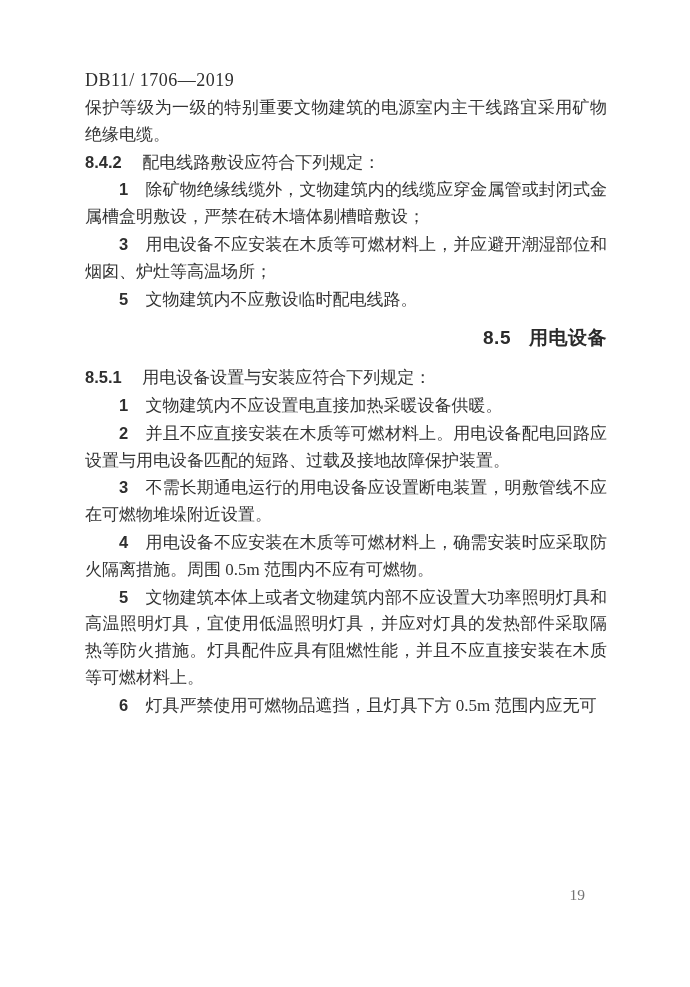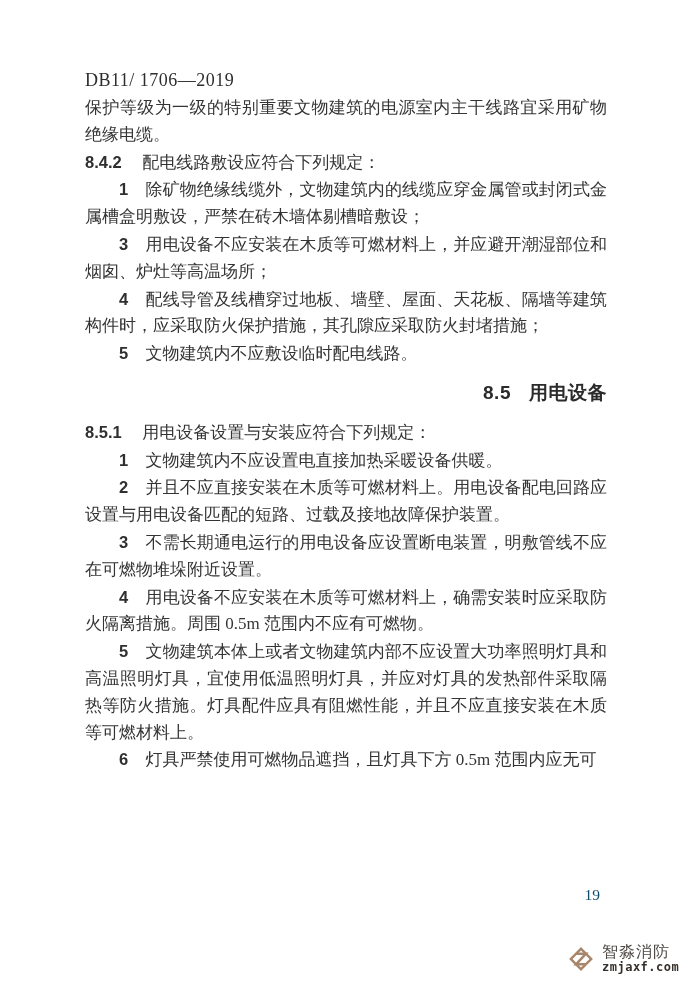--- a/index.html
+++ b/index.html
@@ -51,25 +51,25 @@
     font-family: "Liberation Sans", "DejaVu Sans", sans-serif;
     font-weight: 700;
     font-size: 19px;
     color: #2b2b2b;
     letter-spacing: 0.5px;
   }
   .heading .hnum { margin-right: 0.95em; }
   .page-num {
     position: absolute;
     top: 886px;
-    left: 96px;
+    left: 81px;
     width: 504px;
     text-align: right;
     font-size: 15.5px;
-    color: #0c4a6e;
+    color: #737373;
   }
   .watermark {
     position: absolute;
     left: 566px;
     top: 941px;
     display: flex;
     align-items: center;
     gap: 4px;
   }
   .wm-col { display: flex; flex-direction: column; line-height: 1.05; }
@@ -100,21 +100,20 @@
     <p class="cont">保护等级为一级的特别重要文物建筑的电源室内主干线路宜采用矿物绝缘电缆。</p>
 
 
     <p class="clause"><span class="num">8.4.2</span><span>配电线路敷设应符合下列规定：</span></p>
 
     <p class="item"><span class="num">1</span><span>除矿物绝缘线缆外，文物建筑内的线缆应穿金属管或封闭式金属槽盒明敷设，严禁在砖木墙体剔槽暗敷设；</span></p>
 
 
     <p class="item"><span class="num">3</span><span>用电设备不应安装在木质等可燃材料上，并应避开潮湿部位和烟囱、炉灶等高温场所；</span></p>
 
-    <p class="item"><span class="num">4</span><span>配线导管及线槽穿过地板、墙壁、屋面、天花板、隔墙等建筑构件时，应采取防火保护措施，其孔隙应采取防火封堵措施；</span></p>
 
     <p class="item"><span class="num">5</span><span>文物建筑内不应敷设临时配电线路。</span></p>
 
     <h2 class="heading"><span class="hnum">8.5</span><span>用电设备</span></h2>
 
     <p class="clause"><span class="num">8.5.1</span><span>用电设备设置与安装应符合下列规定：</span></p>
 
     <p class="item"><span class="num">1</span><span>文物建筑内不应设置电直接加热采暖设备供暖。</span></p>
 
     <p class="item"><span class="num">2</span><span>并且不应直接安装在木质等可燃材料上。用电设备配电回路应设置与用电设备匹配的短路、过载及接地故障保护装置。</span></p>
@@ -123,26 +122,14 @@
 
     <p class="item"><span class="num">4</span><span>用电设备不应安装在木质等可燃材料上，确需安装时应采取防火隔离措施。周围 0.5m 范围内不应有可燃物。</span></p>
 
     <p class="item"><span class="num">5</span><span>文物建筑本体上或者文物建筑内部不应设置大功率照明灯具和高温照明灯具，宜使用低温照明灯具，并应对灯具的发热部件采取隔热等防火措施。灯具配件应具有阻燃性能，并且不应直接安装在木质等可燃材料上。</span></p>
 
     <p class="item"><span class="num">6</span><span>灯具严禁使用可燃物品遮挡，且灯具下方 0.5m 范围内应无可</span></p>
   </div>
 
   <div class="page-num">19</div>
 
-  <div class="watermark">
-    <svg width="32" height="36" viewBox="0 0 32 36" aria-hidden="true">
-      <g fill="none" stroke="#a8866b">
-        <rect x="7.8" y="10.8" width="14.4" height="14.4" transform="rotate(45 15 18)" stroke-width="2.4"></rect>
-        <path d="M10.2 12.8 L19.8 12.8 L10.2 23.2 L19.8 23.2" stroke-width="2.6"></path>
-      </g>
-    </svg>
-    <div class="wm-col">
-      <span class="wm-brand">智淼消防</span>
-      <span class="wm-site">zmjaxf.com</span>
-    </div>
-  </div>
 
 </div>
 
 </body></html>

